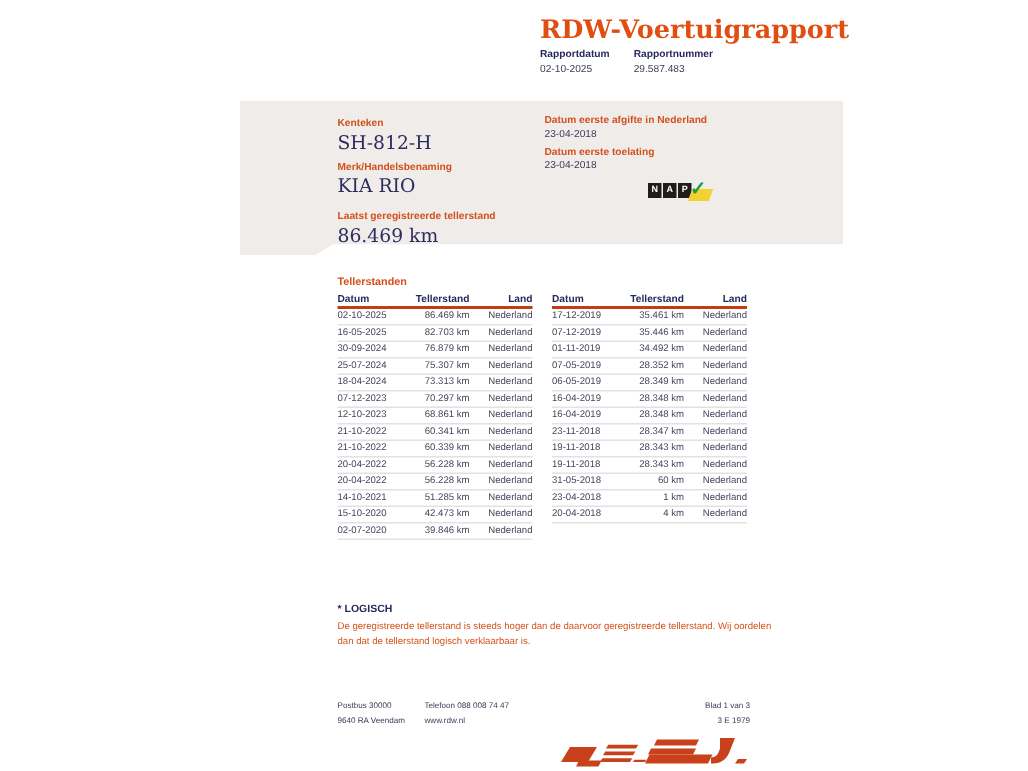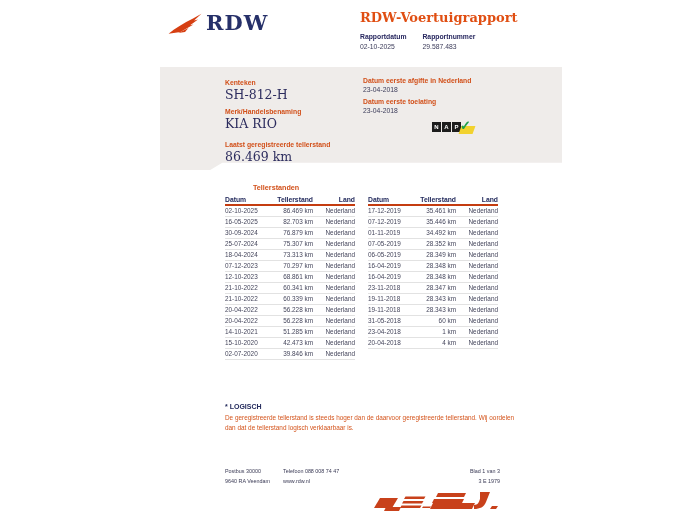--- a/index.html
+++ b/index.html
@@ -9,21 +9,21 @@
   }
   
   .logo{position:absolute;left:168px;top:9px;width:130px;height:40px;}
   .logo svg{position:absolute;left:0;top:4px;}
   .logo-text{
     position:absolute;left:38px;top:1px;font-family:"DejaVu Serif", serif;
     font-weight:600;font-size:21px;color:#263069;letter-spacing:1px;
   }
   .doc-title{
     position:absolute;left:360px;top:10px;font-family:"DejaVu Serif", serif;
-    font-weight:700;font-size:13px;color:#e04e12;
+    font-weight:700;font-size:17px;color:#e04e12;
   }
   .report-meta{position:absolute;left:360px;top:33px;display:flex;gap:16px;}
   .meta-label{font-size:6.8px;font-weight:bold;color:#27275f;}
   .meta-value{font-size:6.8px;color:#3c3c5a;margin-top:3px;}
   
   .graybox{
     position:absolute;left:160px;top:67px;width:402px;height:103px;background:#efecea;
     clip-path:polygon(0 0,100% 0,100% 93%,15.5% 93%,12.5% 100%,0 100%);
   }
   .fld-label{position:absolute;font-size:6.8px;font-weight:bold;color:#d2501a;}
@@ -39,21 +39,21 @@
     font-size:6px;font-weight:bold;text-align:center;line-height:10px;
   }
   .nap-yellow{
     position:absolute;left:28px;top:4px;width:14px;height:8px;background:#f2d22e;
     transform:skewX(-20deg);
   }
   .nap-check{
     position:absolute;left:28px;top:-4px;color:#1fa04a;font-size:13px;font-weight:bold;
   }
   
-  .tbl-title{position:absolute;left:225px;top:183px;font-size:7.2px;font-weight:bold;color:#d2501a;margin-left:28px;}
+  .tbl-title{position:absolute;left:225px;top:183px;font-size:7.2px;font-weight:bold;color:#d2501a;}
   .tbl{position:absolute;top:192px;width:130px;}
   .tbl-left{left:225px;}
   .tbl-right{left:368px;}
   .thead{
     display:flex;height:11px;align-items:flex-end;border-bottom:2px solid #c43c10;
     padding-bottom:1px;font-size:6.8px;font-weight:bold;color:#232a5c;
   }
   .trow{
     display:flex;height:10px;line-height:10px;border-bottom:1px solid #e2e2e2;
     font-size:6.4px;color:#45465c;
@@ -72,27 +72,20 @@
   .pf-2{left:283px;}
   .pf-3{left:430px;width:70px;text-align:right;}
   
   .bottom-art{position:absolute;left:372px;top:487px;width:150px;height:26px;}
 </style>
 </head>
 <body>
 
 <div class="canvas">
 
-  <div class="logo">
-    <svg width="34" height="22" viewBox="0 0 60 38">
-      <path fill="#d63f12" d="M1 36 C 12 27, 27 18, 45 9 L 59 1 L 46 13 L 53 11 L 39 21 L 45 20 L 22 33 Z"></path>
-      <path fill="#d63f12" d="M18 35 L36 26 L30 33 Z"></path>
-    </svg>
-    <span class="logo-text">RDW</span>
-  </div>
 
   <div class="doc-title">RDW-Voertuigrapport</div>
 
   <div class="report-meta">
     <div>
       <div class="meta-label">Rapportdatum</div>
       <div class="meta-value">02-10-2025</div>
     </div>
     <div>
       <div class="meta-label">Rapportnummer</div>

